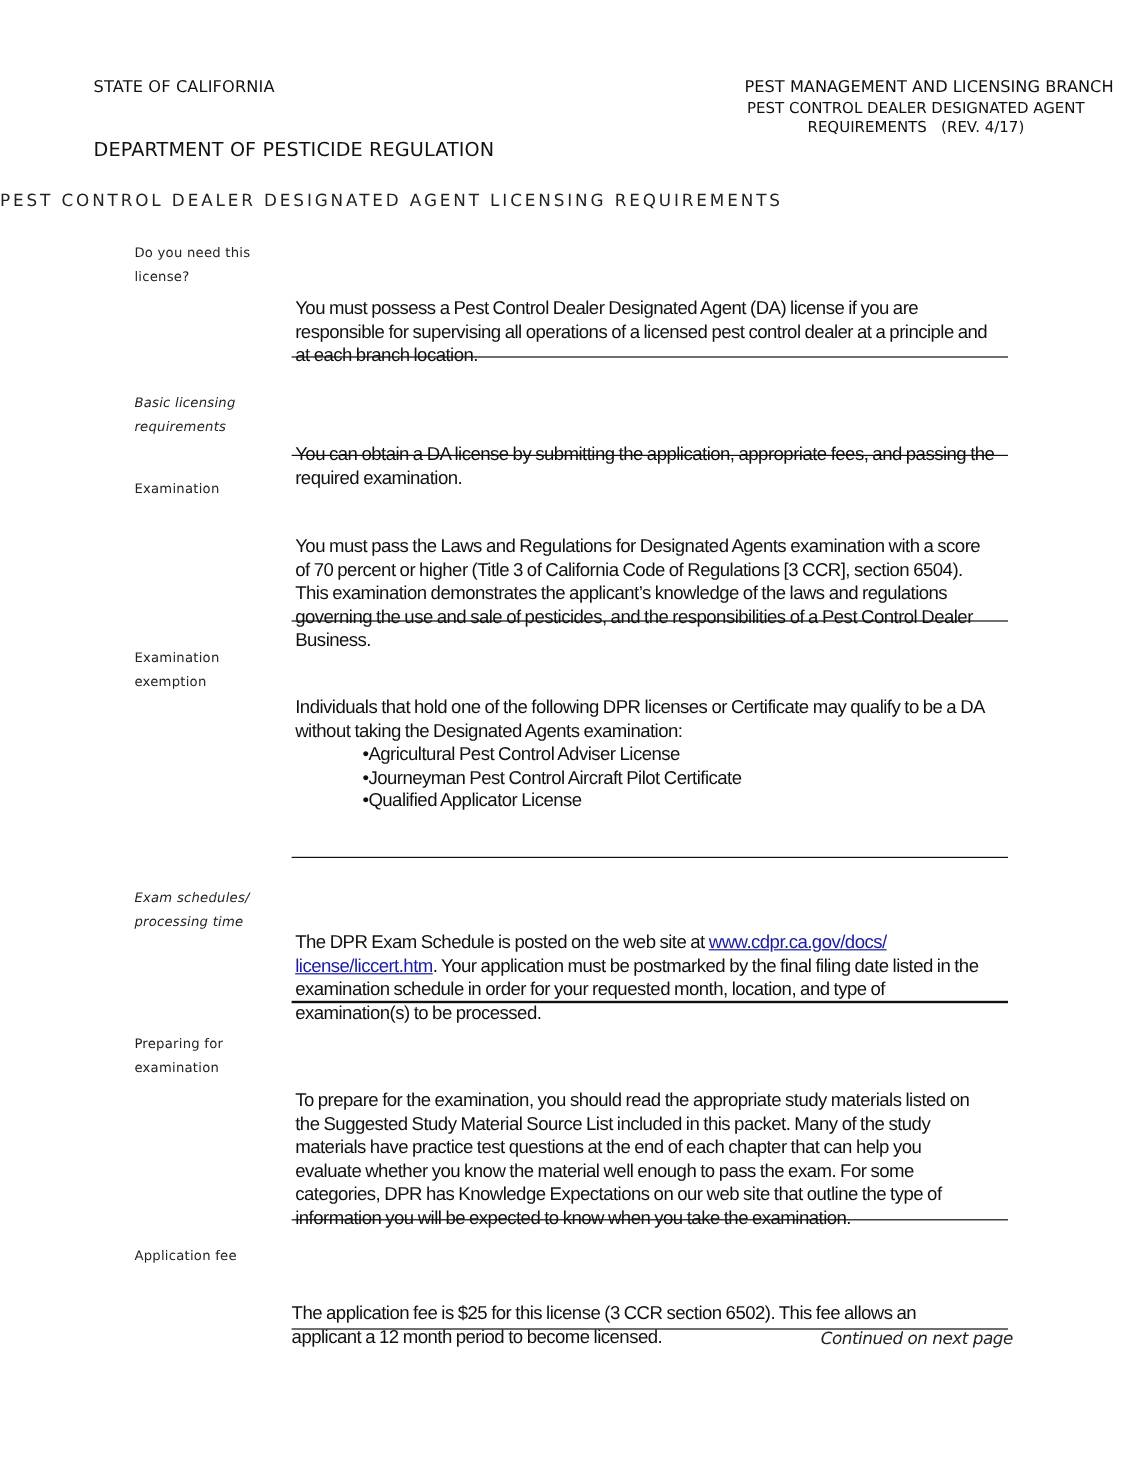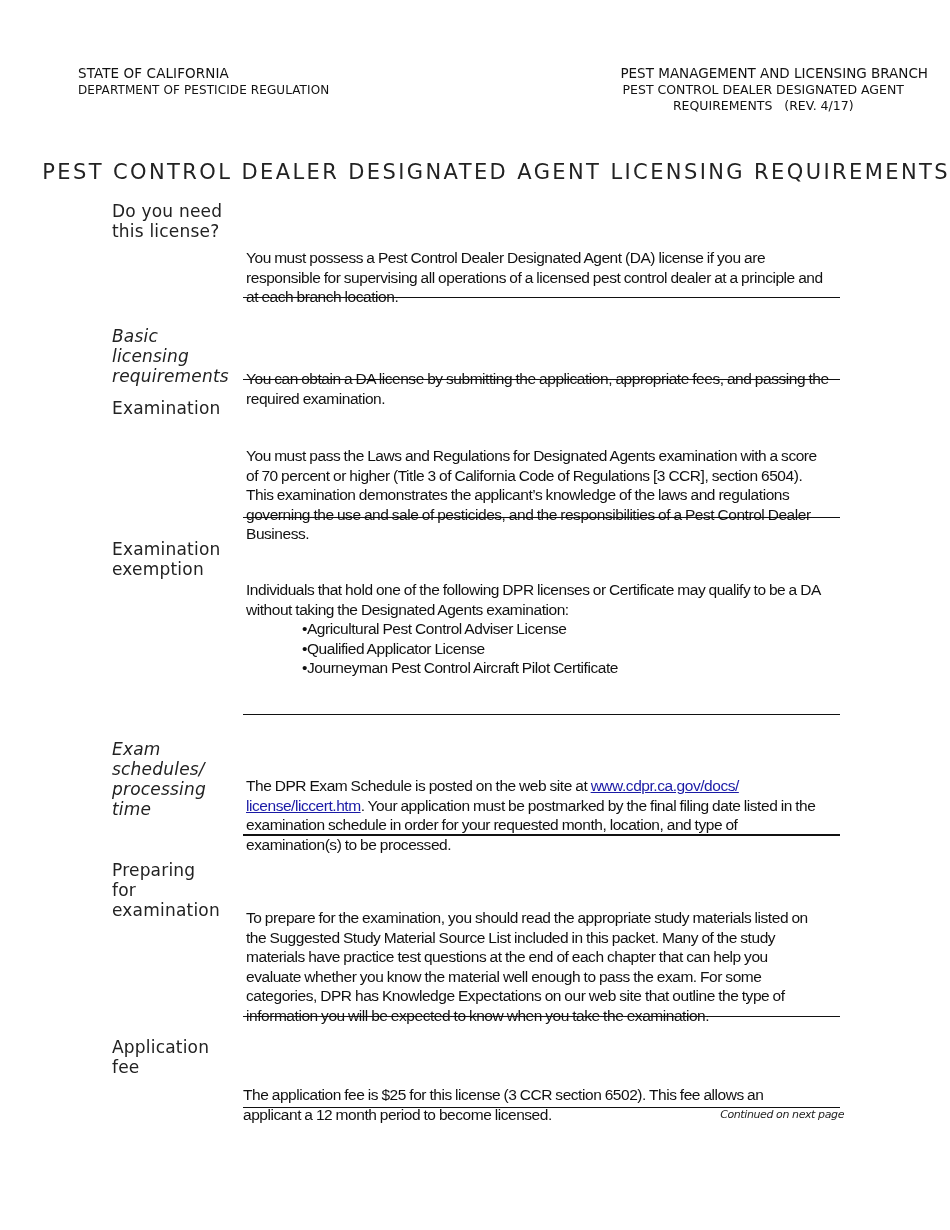--- a/index.html
+++ b/index.html
@@ -1,36 +1,36 @@
 <!DOCTYPE html>
 <html><head>
 <meta charset="utf-8">
 <style>
   html, body { margin:0; padding:0; background:#ffffff; }
   body { width:950px; height:1230px; position:relative; overflow:hidden;
          font-family:"DejaVu Sans", sans-serif; color:#111; }
   .abs { position:absolute; }
   .hdr-l { left:78px; top:65px; font-size:13.5px; line-height:17px; letter-spacing:0.1px; }
-  .hdr-l .l2 { font-size:12px; }
+  .hdr-l .l2 { font-size:16px;margin-top:34px; }
   .hdr-r { right:22px; top:65px; text-align:center; font-size:13.5px; line-height:17px; }
   .hdr-r .l2, .hdr-r .l3 { font-size:12.5px; line-height:16px; }
   .hdr-r .l2 { padding-right:22px; }
   .hdr-r .l3 { padding-right:22px; }
-  .title { left:0; width:950px; top:160px; text-align:right; font-size:21px;
+  .title { left:0; width:950px; top:160px; text-align:left; font-size:14px;
            letter-spacing:2.4px; color:#222; }
-  .label { left:112px; width:130px; font-size:17px; line-height:20px; color:#222; letter-spacing:0.2px; }
+  .label { left:112px; width:130px; font-size:11px; line-height:20px; color:#222; letter-spacing:0.2px; }
   .body-text { left:246px; width:590px; font-family:"Liberation Sans", sans-serif;
                font-size:15.5px; line-height:19.6px; color:#111; letter-spacing:-0.45px; word-spacing:-0.5px;margin-top:48px; }
   .rule { left:243px; width:597px; height:0; border-top:1.3px solid #111; }
   .rule.thick { border-top-width:2.3px; }
   ul.bullets { list-style:none; margin:0; padding:0 0 0 56px; }
   ul.bullets li::before { content:"\2022 "; }
   a.link { color:#1a1aa6; text-decoration:underline; }
   .cont { right:106px; top:1108px; font-family:"DejaVu Sans", sans-serif; font-style:italic;
-          font-size:11px; color:#222; letter-spacing:-0.4px; }
+          font-size:14px; color:#222; letter-spacing:-0.4px; }
 </style>
 </head>
 <body>
 
 <div class="abs hdr-l">
   <div>STATE OF CALIFORNIA</div>
   <div class="l2">DEPARTMENT OF PESTICIDE REGULATION</div>
 </div>
 <div class="abs hdr-r">
   <div>PEST MANAGEMENT AND LICENSING BRANCH</div>
@@ -50,22 +50,22 @@
 
 <div class="abs label" style="top:398px;">Examination</div>
 <div class="abs body-text" style="top:398px; width:575px;">You must pass the Laws and Regulations for Designated Agents examination with a score of 70 percent or higher (Title 3 of California Code of Regulations [3 CCR], section 6504). This examination demonstrates the applicant’s knowledge of the laws and regulations governing the use and sale of pesticides, and the responsibilities of a Pest Control Dealer Business.</div>
 <div class="abs rule" style="top:517px;"></div>
 
 <div class="abs label" style="top:539px; width:100px;">Examination exemption</div>
 <div class="abs body-text" style="top:532px; width:578px;">
   <div>Individuals that hold one of the following DPR licenses or Certificate may qualify to be a DA without taking the Designated Agents examination:</div>
   <ul class="bullets">
     <li>Agricultural Pest Control Adviser License</li>
+    <li>Journeyman Pest Control Aircraft Pilot Certificate</li>
     <li>Qualified Applicator License</li>
-    <li>Journeyman Pest Control Aircraft Pilot Certificate</li>
   </ul>
   <div style="height:19px;"></div>
 </div>
 <div class="abs rule" style="top:714px;"></div>
 
 <div class="abs label" style="top:739px;font-style:italic;">Exam schedules/ processing time</div>
 <div class="abs body-text" style="top:728px; width:575px;"><span>The DPR Exam Schedule is posted on the web site at </span><a class="link" href="#">www.cdpr.ca.gov/docs/ license/liccert.htm</a><span>. Your application must be postmarked by the final filing date listed in the examination schedule in order for your requested month, location, and type of examination(s) to be processed.</span></div>
 <div class="abs rule thick" style="top:834px;"></div>
 
 <div class="abs label" style="top:860px; width:105px;">Preparing for examination</div>

